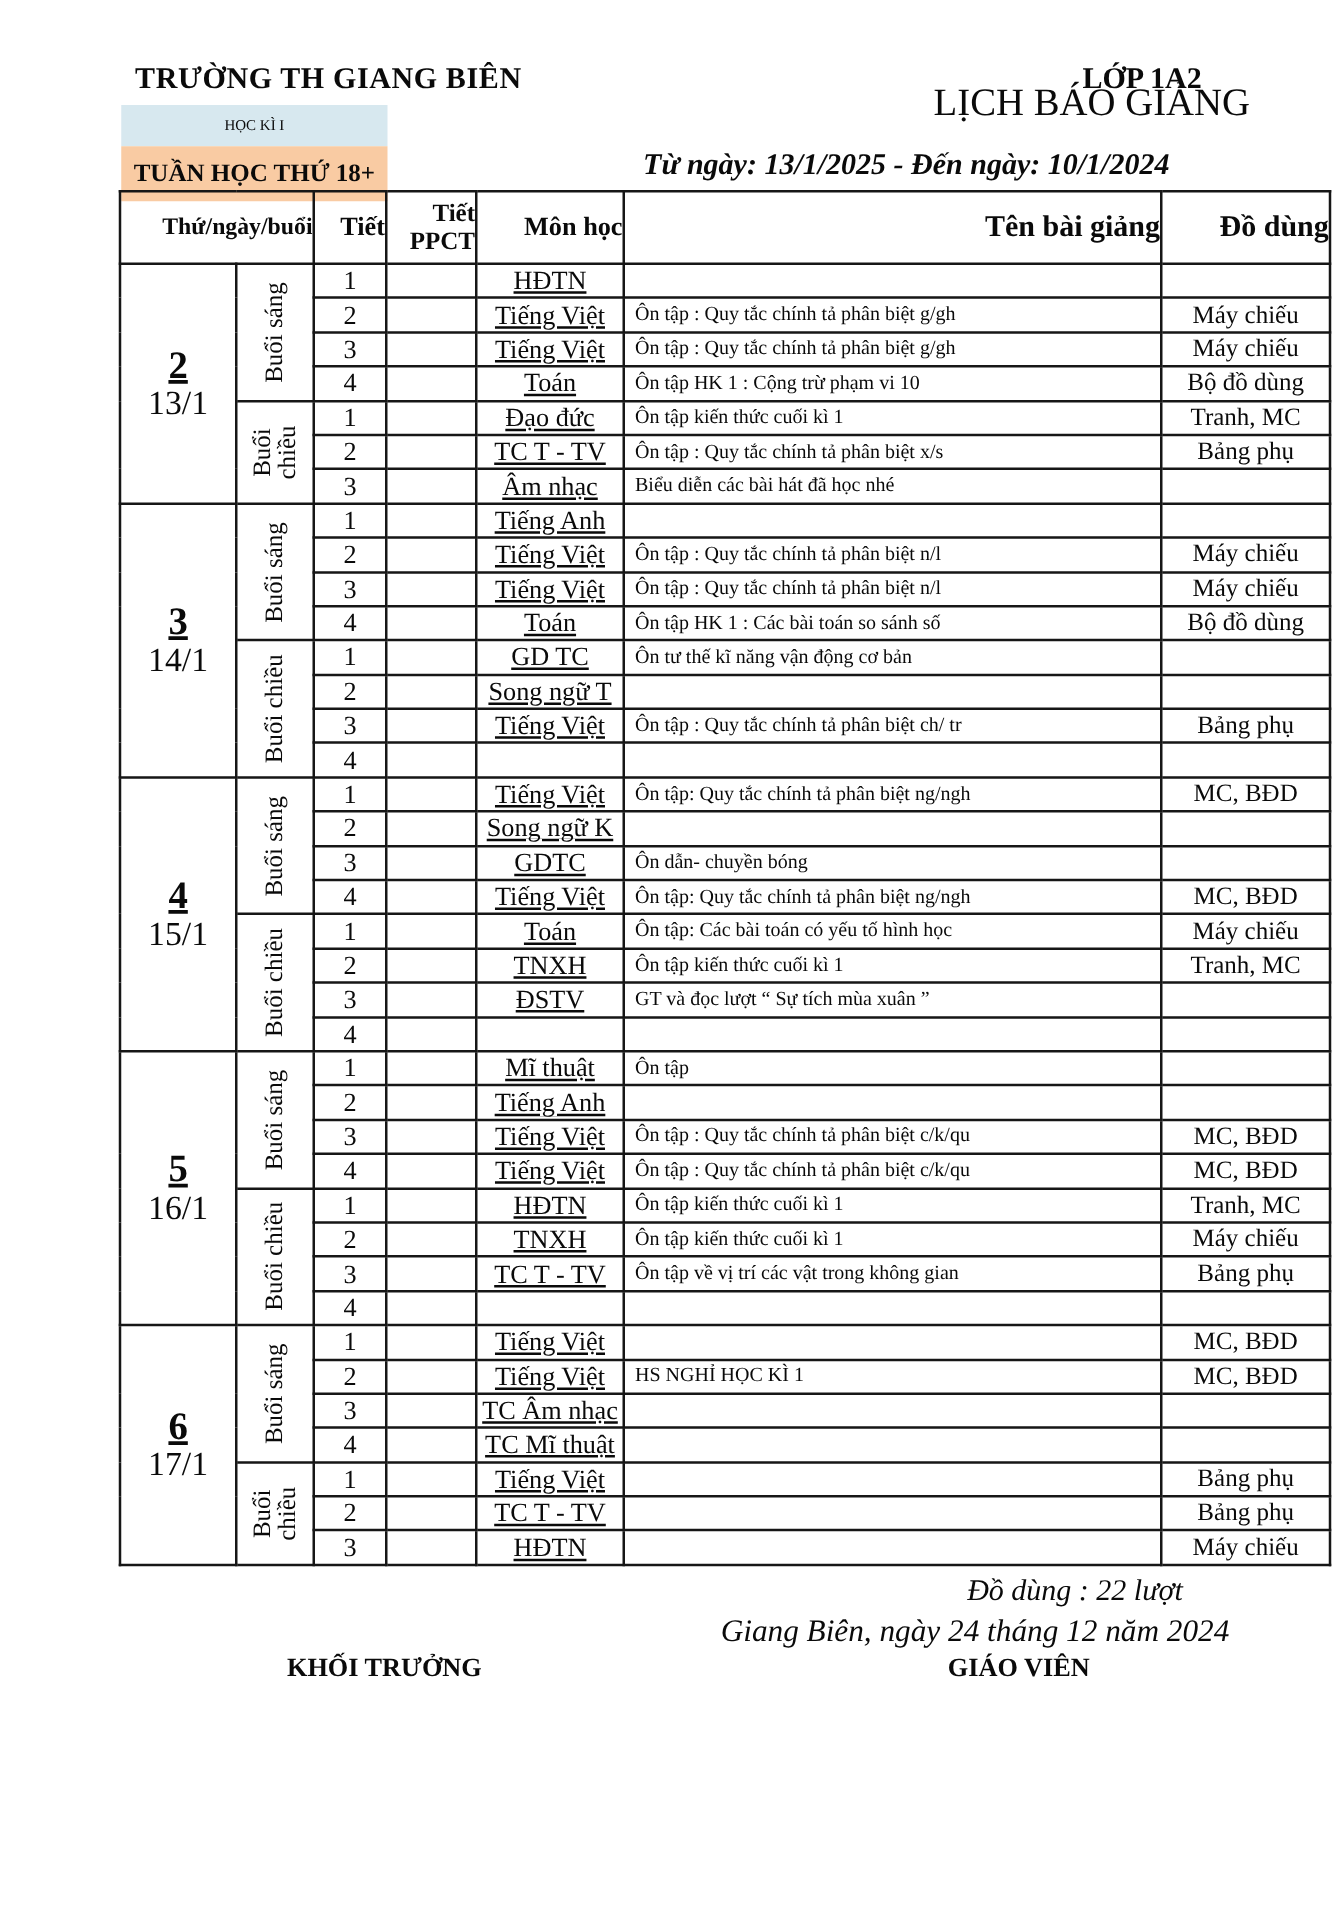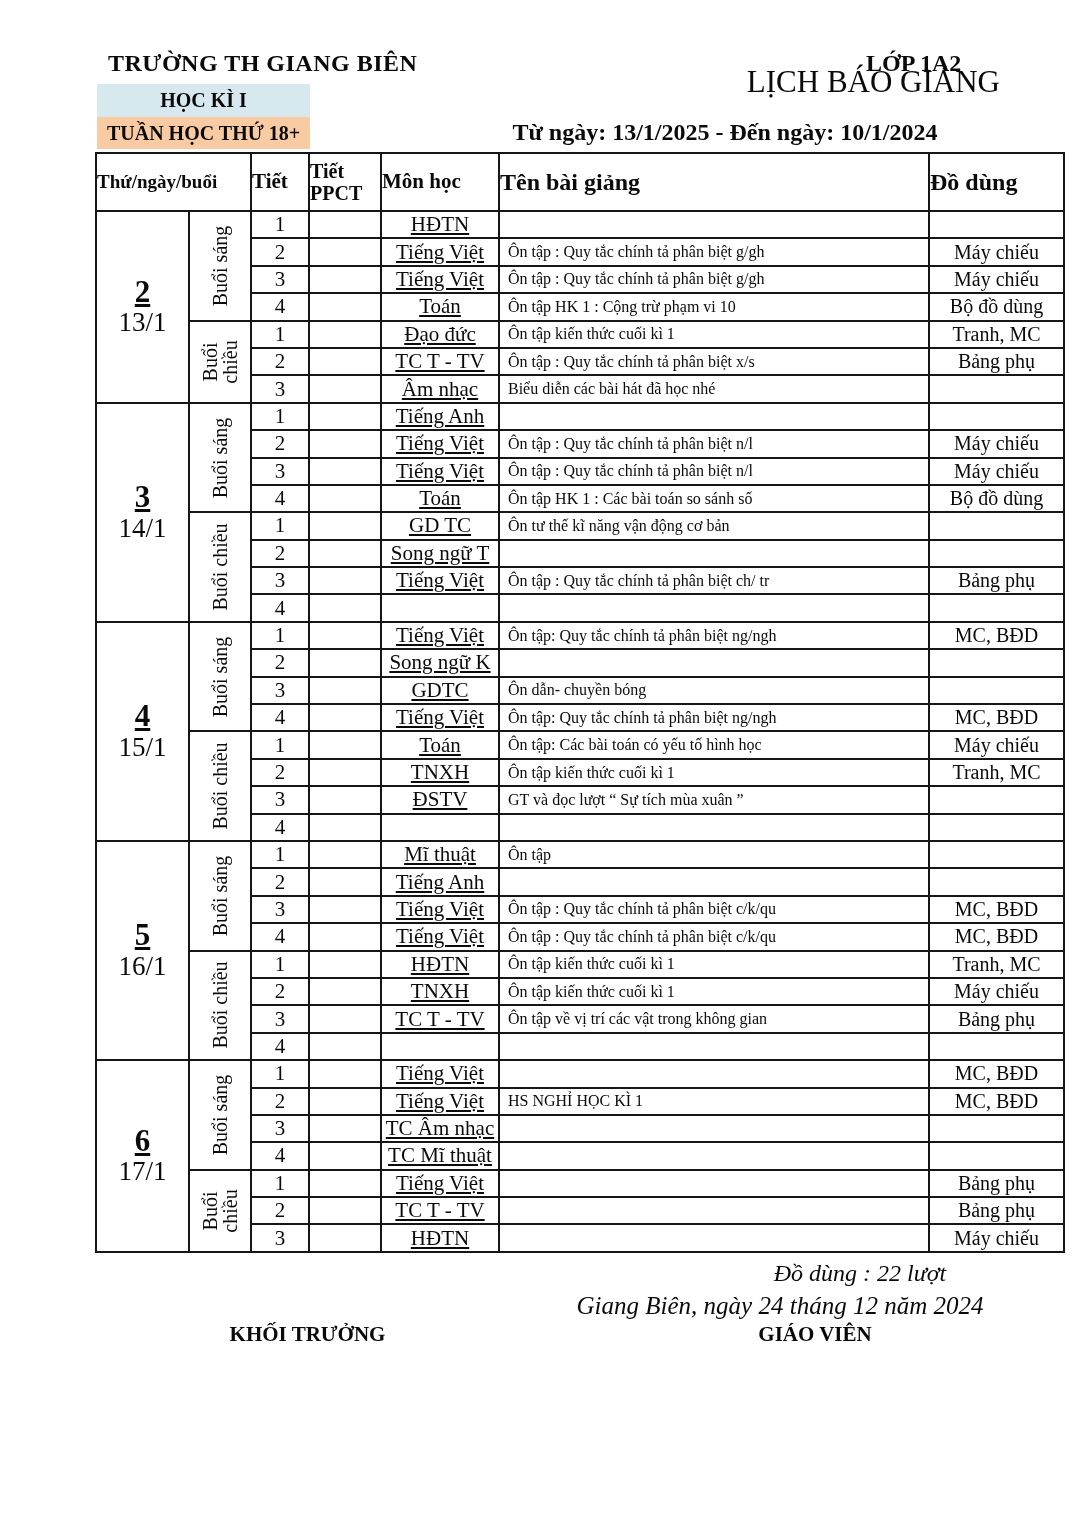--- a/index.html
+++ b/index.html
@@ -10,41 +10,41 @@
     color:#0a0a0a; position:relative; overflow:hidden;
   }
   .abs { position:absolute; }
 
   .school-name { left:108px; top:50px; font-size:24px; font-weight:bold; letter-spacing:.5px; }
   .class-label { left:866px; top:50px; font-size:24px; font-weight:bold; }
 
   .semester-box {
     left:97px; top:84px; width:213px; height:33px;
     display:flex; align-items:center; justify-content:center;
-    font-size:20px; font-weight:bold;
+    font-size:12px; font-weight:normal;
   }
   .week-box {
-    left:97px; top:117px; width:213px; height:32px;
+    left:97px; top:117px; width:213px; height:44px;
     display:flex; align-items:center; justify-content:center;
     font-size:20px; font-weight:bold;
   }
 
   .main-title { left:370px; top:64px; width:630px; text-align:right; font-size:31px; font-weight:normal; }
-  .date-range { left:430px; top:119px; width:590px; text-align:center; font-size:24px; font-weight:bold; }
+  .date-range { left:430px; top:119px; width:590px; text-align:center; font-size:24px; font-weight:bold; font-style:italic; }
 
   table.schedule {
     position:absolute; left:95px; top:152px; width:968px;
     border-collapse:collapse; table-layout:fixed;
   }
   .schedule th, .schedule td {
     border:2px solid #161616; padding:0; vertical-align:middle;
     overflow:hidden;
   }
   .schedule thead tr { height:58px; }
-  .schedule thead th { font-weight:bold; text-align:left; line-height:1.1; }
+  .schedule thead th { font-weight:bold; text-align:right; line-height:1.1; }
   .th-day { font-size:19px; }
   .th-tiet { font-size:21px; }
   .th-ppct { font-size:20px; white-space:pre-line; }
   .th-mon { font-size:21px; }
   .th-ten { font-size:24px;margin-left:20px; }
   .th-dodung { font-size:24px; }
 
   tr.data-row { height:27.4px; }
 
   td.day-cell { text-align:center; }

